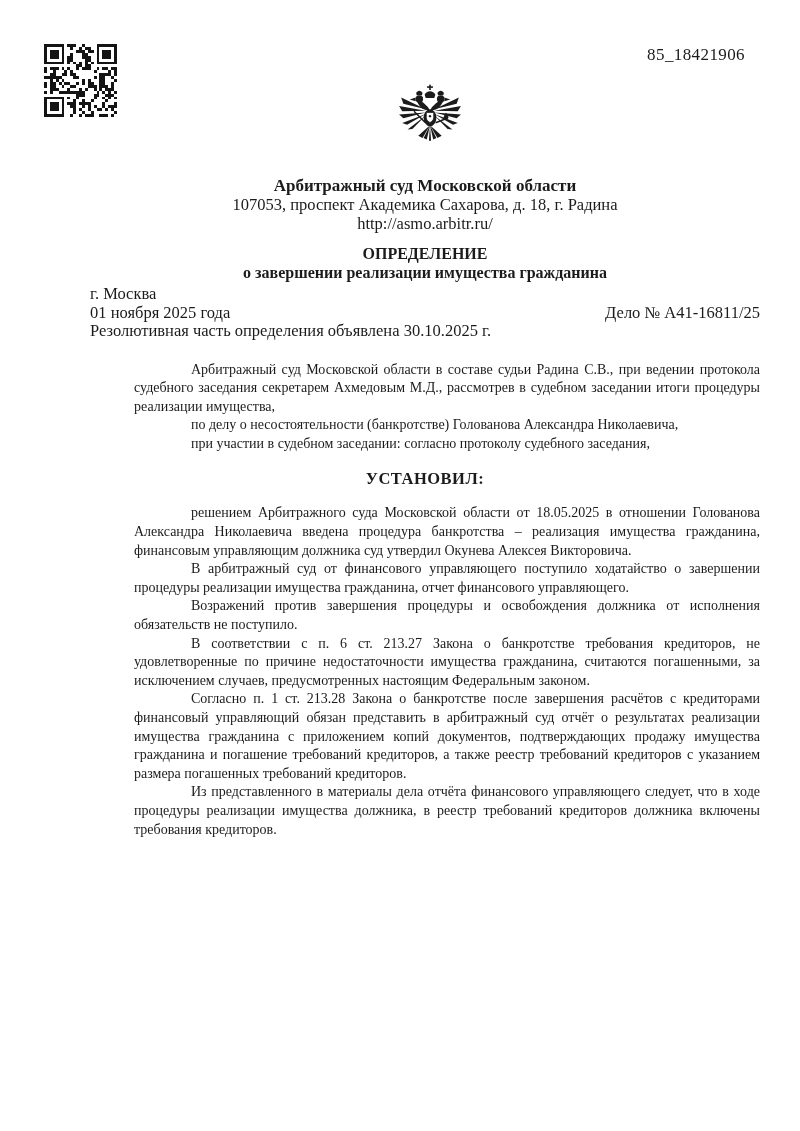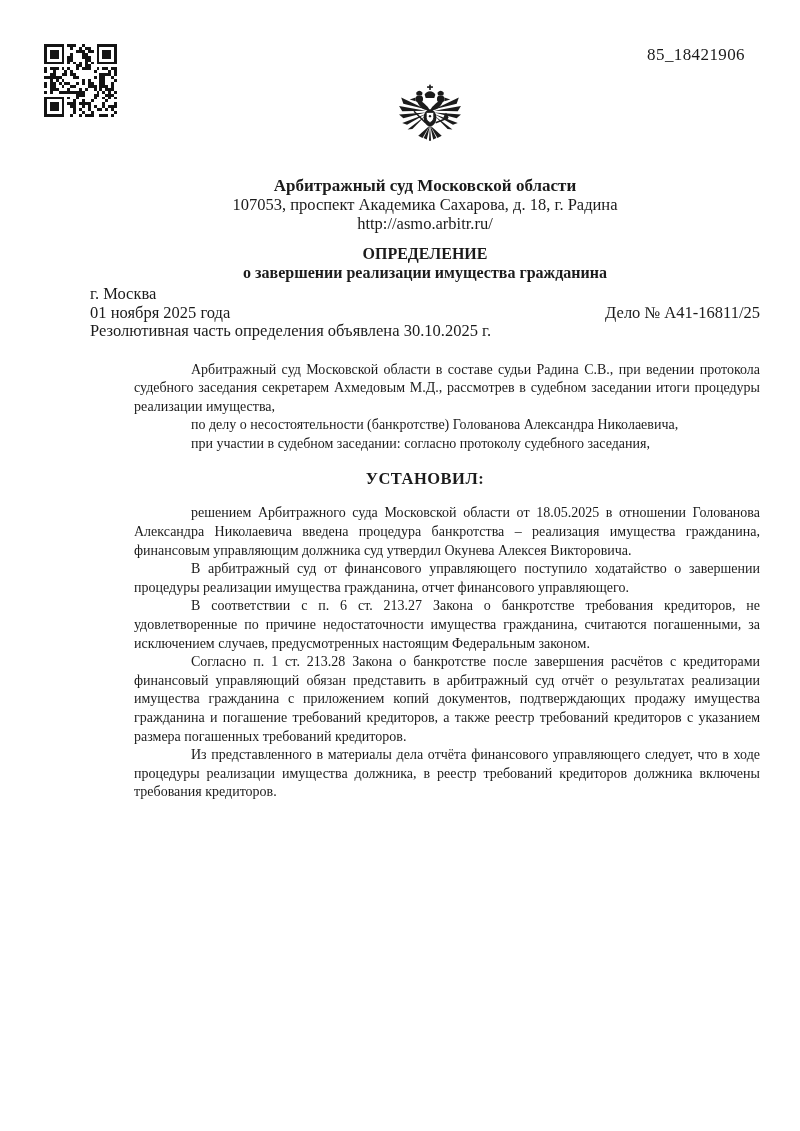--- a/index.html
+++ b/index.html
@@ -463,19 +463,20 @@
       <div class="para">Арбитражный суд Московской области в составе судьи Радина С.В., при ведении протокола судебного заседания секретарем Ахмедовым М.Д., рассмотрев в судебном заседании итоги процедуры реализации имущества,</div>
       <div class="para">по делу о несостоятельности (банкротстве) Голованова Александра Николаевича,</div>
       <div class="para">при участии в судебном заседании: согласно протоколу судебного заседания,</div>
     </div>
 
     <div class="ustanovil">УСТАНОВИЛ:</div>
 
     <div class="body-text">
       <div class="para">решением Арбитражного суда Московской области от 18.05.2025 в отношении Голованова Александра Николаевича введена процедура банкротства – реализация имущества гражданина, финансовым управляющим должника суд утвердил Окунева Алексея Викторовича.</div>
       <div class="para">В арбитражный суд от финансового управляющего поступило ходатайство о завершении процедуры реализации имущества гражданина, отчет финансового управляющего.</div>
+      <div class="para">Возражений против завершения процедуры и освобождения должника от исполнения обязательств не поступило.</div>
       <div class="para">В соответствии с п. 6 ст. 213.27 Закона о банкротстве требования кредиторов, не удовлетворенные по причине недостаточности имущества гражданина, считаются погашенными, за исключением случаев, предусмотренных настоящим Федеральным законом.</div>
       <div class="para">Согласно п. 1 ст. 213.28 Закона о банкротстве после завершения расчётов с кредиторами финансовый управляющий обязан представить в арбитражный суд отчёт о результатах реализации имущества гражданина с приложением копий документов, подтверждающих продажу имущества гражданина и погашение требований кредиторов, а также реестр требований кредиторов с указанием размера погашенных требований кредиторов.</div>
       <div class="para">Из представленного в материалы дела отчёта финансового управляющего следует, что в ходе процедуры реализации имущества должника, в реестр требований кредиторов должника включены требования кредиторов.</div>
     </div>
 
   </div>
 </div>
 
 </body></html>

